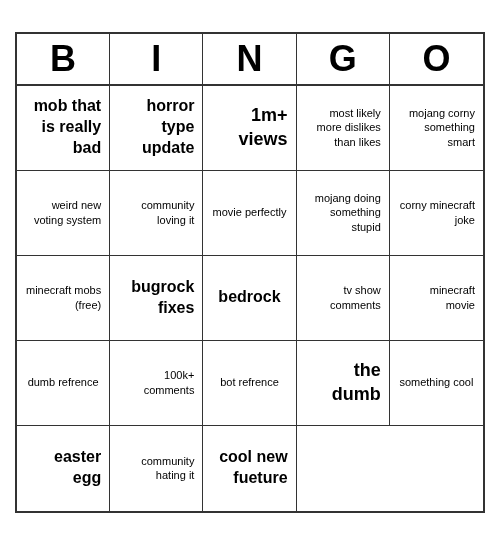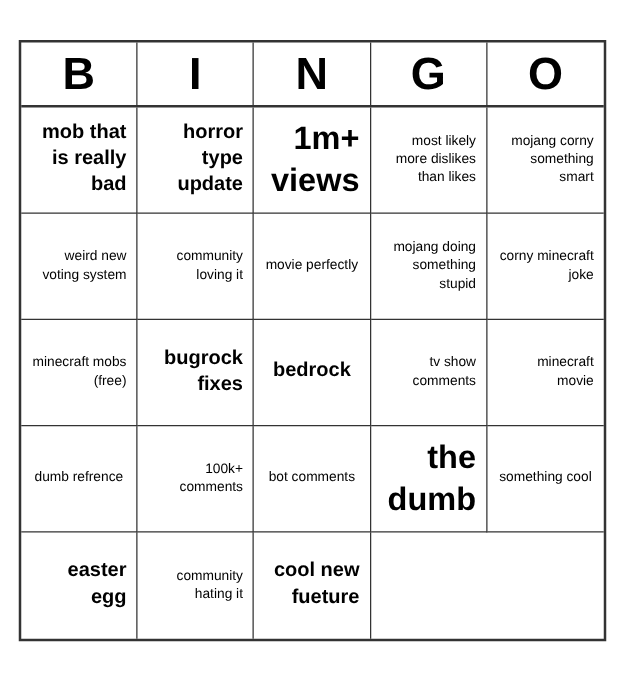--- a/index.html
+++ b/index.html
@@ -49,21 +49,21 @@
       font-size: 11px;
       line-height: 1.3;
     }
     .bingo-cell:nth-child(5n) {
       border-right: none;
     }
     .bingo-cell:nth-child(n+21) {
       border-bottom: none;
     }
     .bingo-cell.large-text {
-      font-size: 26px;
+      font-size: 18px;
       font-weight: bold;
     }
     .bingo-cell.medium-text {
       font-size: 16px;
       font-weight: bold;
     }
   </style>
 </head>
 <body>
 
@@ -86,20 +86,20 @@
       <div class="bingo-cell">movie perfectly</div>
       <div class="bingo-cell">mojang doing something stupid</div>
       <div class="bingo-cell">corny minecraft joke</div>
       <div class="bingo-cell">minecraft mobs (free)</div>
       <div class="bingo-cell medium-text">bugrock fixes</div>
       <div class="bingo-cell medium-text">bedrock</div>
       <div class="bingo-cell">tv show comments</div>
       <div class="bingo-cell">minecraft movie</div>
       <div class="bingo-cell">dumb refrence</div>
       <div class="bingo-cell">100k+ comments</div>
-      <div class="bingo-cell">bot comments</div>
+      <div class="bingo-cell">bot refrence</div>
       <div class="bingo-cell large-text">the dumb</div>
       <div class="bingo-cell">something cool</div>
       <div class="bingo-cell medium-text">easter egg</div>
       <div class="bingo-cell">community hating it</div>
       <div class="bingo-cell medium-text">cool new fueture</div>
     </div>
 </div>
 
 </body></html>

